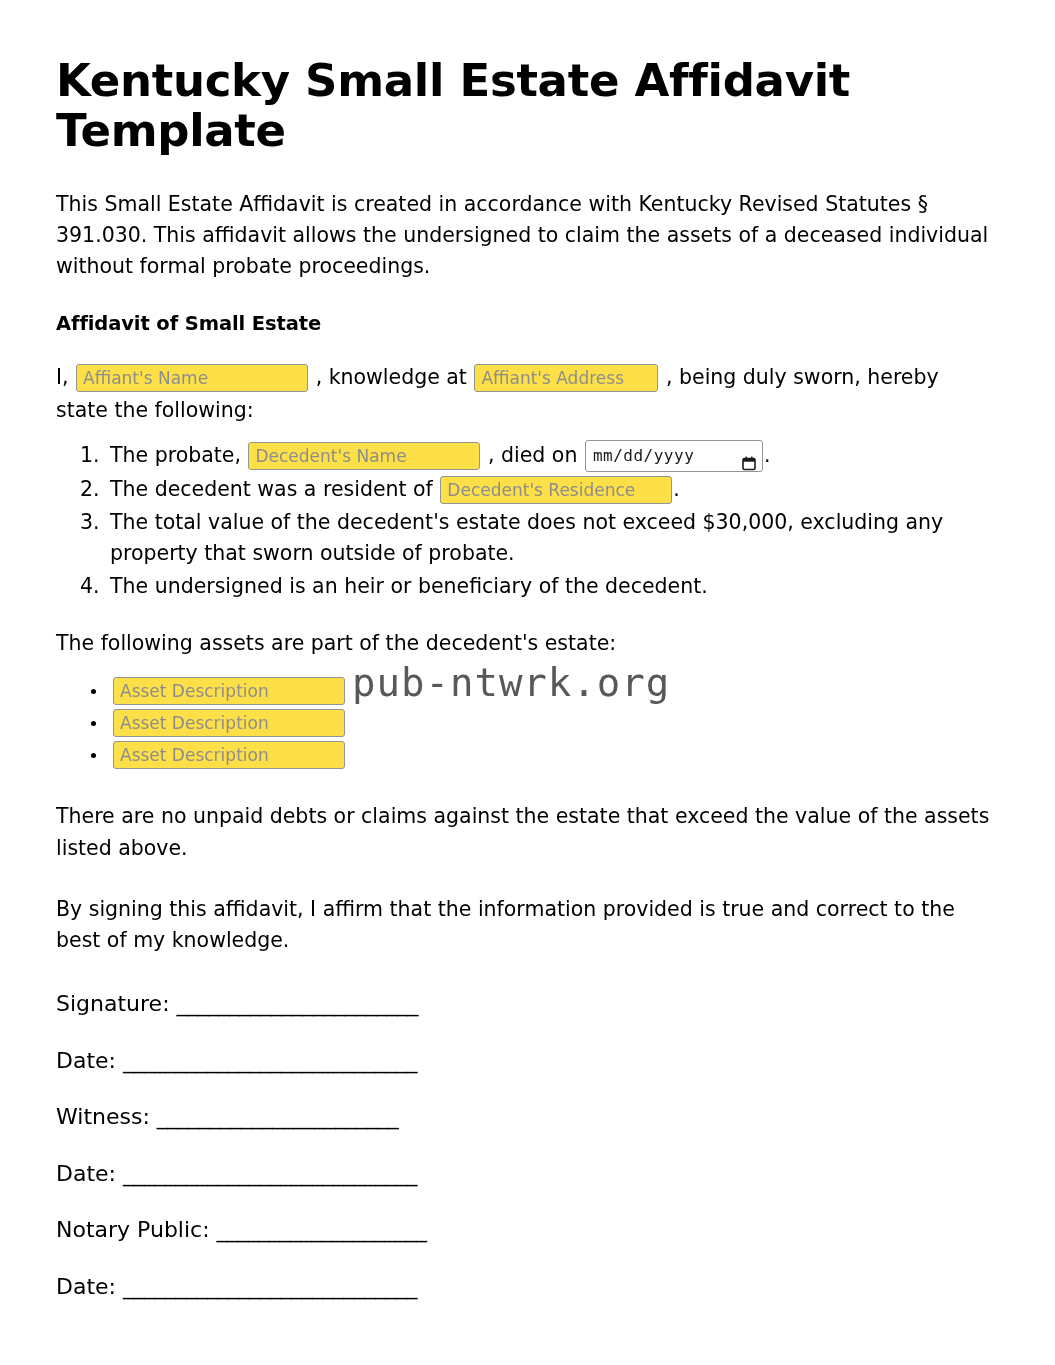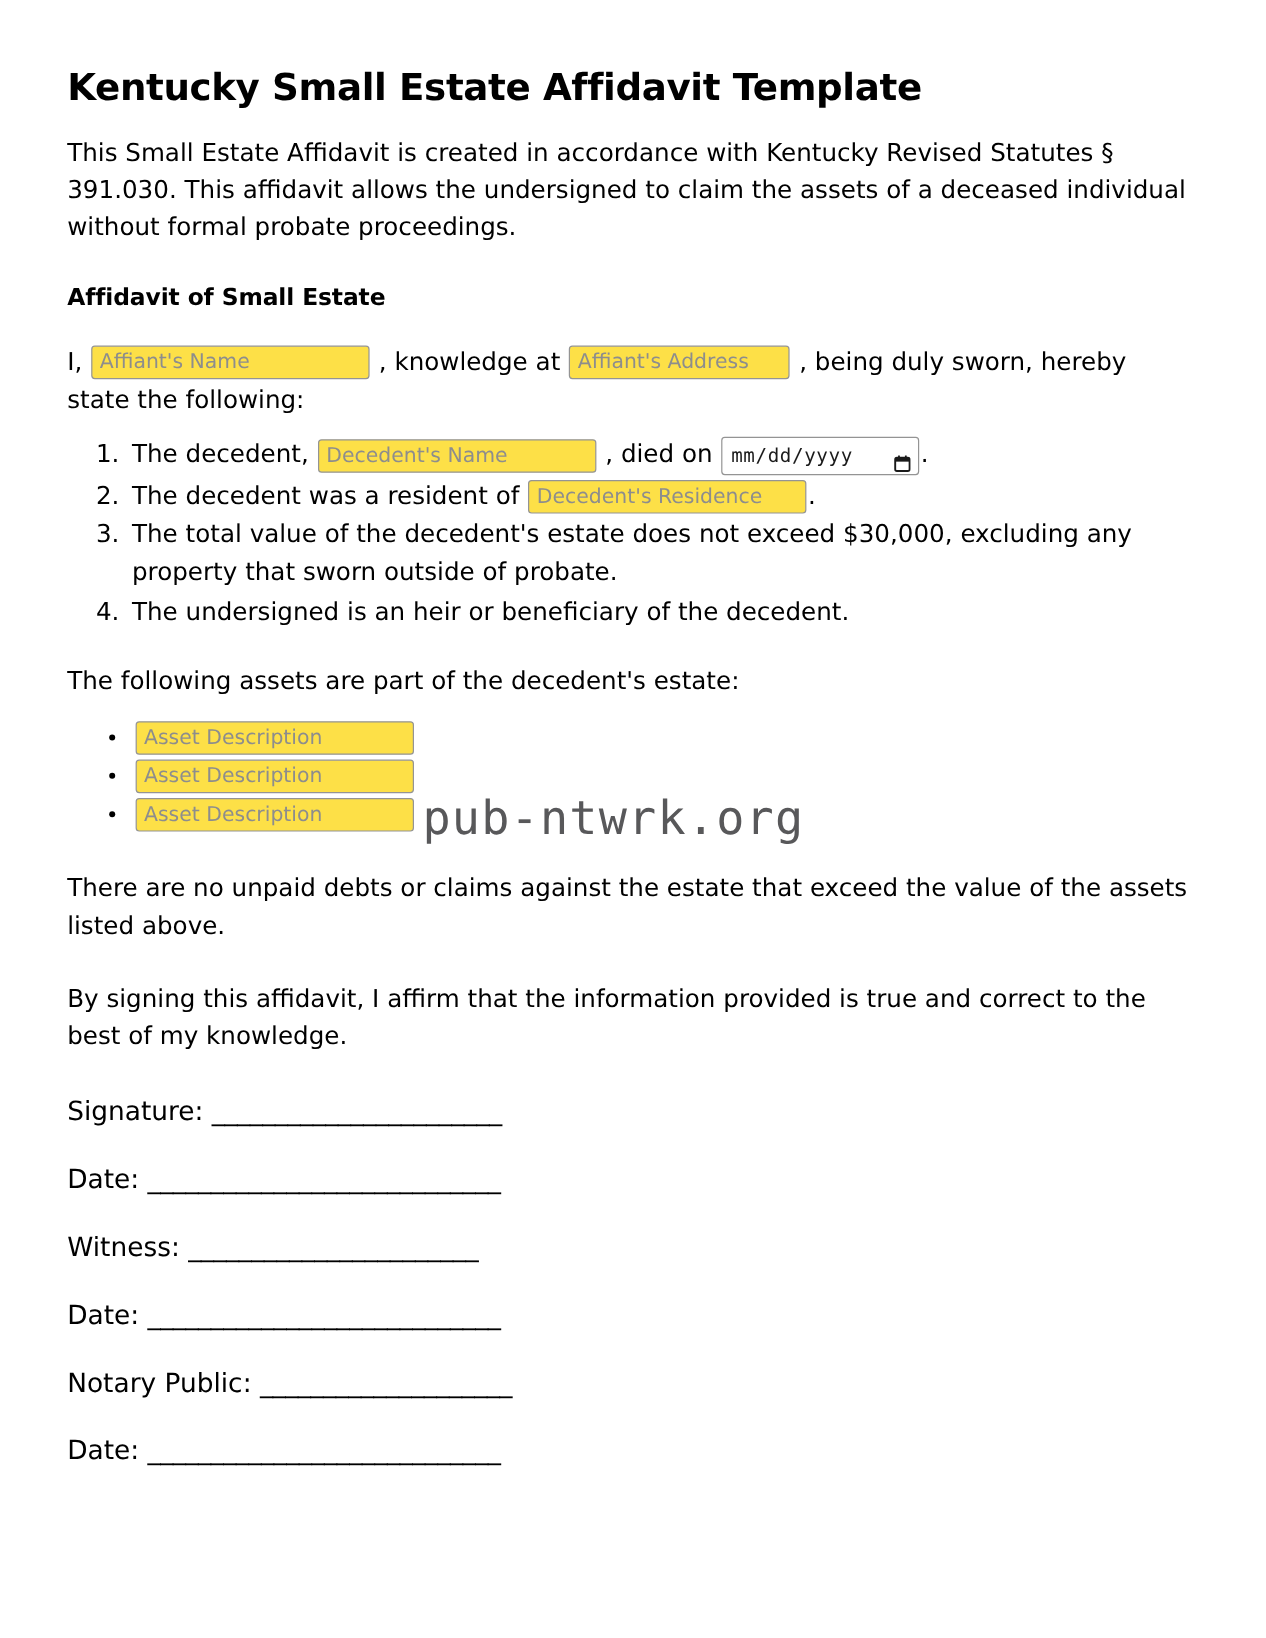--- a/index.html
+++ b/index.html
@@ -17,25 +17,25 @@
   .page {
     position: relative;
     width: 1055px;
     min-height: 1365px;
     box-sizing: border-box;
     padding: 56px 58px 40px 56px;
     background: #ffffff;
     overflow: hidden;
   }
   .doc-title {
-    font-size: 31px;
+    font-size: 45px;
     font-weight: bold;
     line-height: 1.10;
     letter-spacing: -0.3px;
-    margin: 0 0 22px 0;
+    margin: 0 0 34px 0;
     max-width: 800px;
   }
   .intro {
     font-size: 20.5px;
     line-height: 1.52;
     margin: 0 0 30px 0;
     max-width: 945px;
   }
   .section-heading {
     font-size: 19.5px;
@@ -71,21 +71,21 @@
   input.w-affiant-addr  { width: 184px; }
   input.w-dec-name      { width: 232px; }
   input.w-dec-res       { width: 232px; }
   input.w-asset         { width: 232px; display: block; }
 
   
   .date-field {
     display: inline-flex;
     align-items: center;
     justify-content: space-between;
-    width: 165px;
+    width: 178px;
     box-sizing: border-box;
     border: 1px solid #949494;
     border-radius: 3px;
     background: #ffffff;
     padding: 3px 6px 3px 7px;
     vertical-align: middle;
     margin: 0 1px;
   }
   .date-text {
     font-family: "DejaVu Sans Mono", "Liberation Mono", monospace;
@@ -179,21 +179,21 @@
   <p class="statement">
     <span>I,</span>
     <input class="field w-affiant-name" type="text" placeholder="Affiant's Name" style="">
     <span>, knowledge at</span>
     <input class="field w-affiant-addr" type="text" placeholder="Affiant's Address" style="">
     <span>, being duly sworn, hereby state the following:</span>
   </p>
 
   <ol class="claims">
     <li>
-      <span>The decedent,</span>
+      <span>The probate,</span>
       <input class="field w-dec-name" type="text" placeholder="Decedent's Name" style="">
       <span>, died on</span>
       <span class="date-field">
         <span class="date-text">mm/dd/yyyy</span>
         <span class="cal-icon">
           <svg width="14" height="15" viewBox="0 0 14 15" xmlns="http://www.w3.org/2000/svg">
             <rect x="1" y="2.5" width="12" height="11" rx="1.5" ry="1.5" fill="none" stroke="#1a1a1a" stroke-width="1.6"></rect>
             <rect x="1" y="2.5" width="12" height="3.2" fill="#1a1a1a"></rect>
             <rect x="3.4" y="0.6" width="1.5" height="3" fill="#1a1a1a"></rect>
             <rect x="9.1" y="0.6" width="1.5" height="3" fill="#1a1a1a"></rect>

